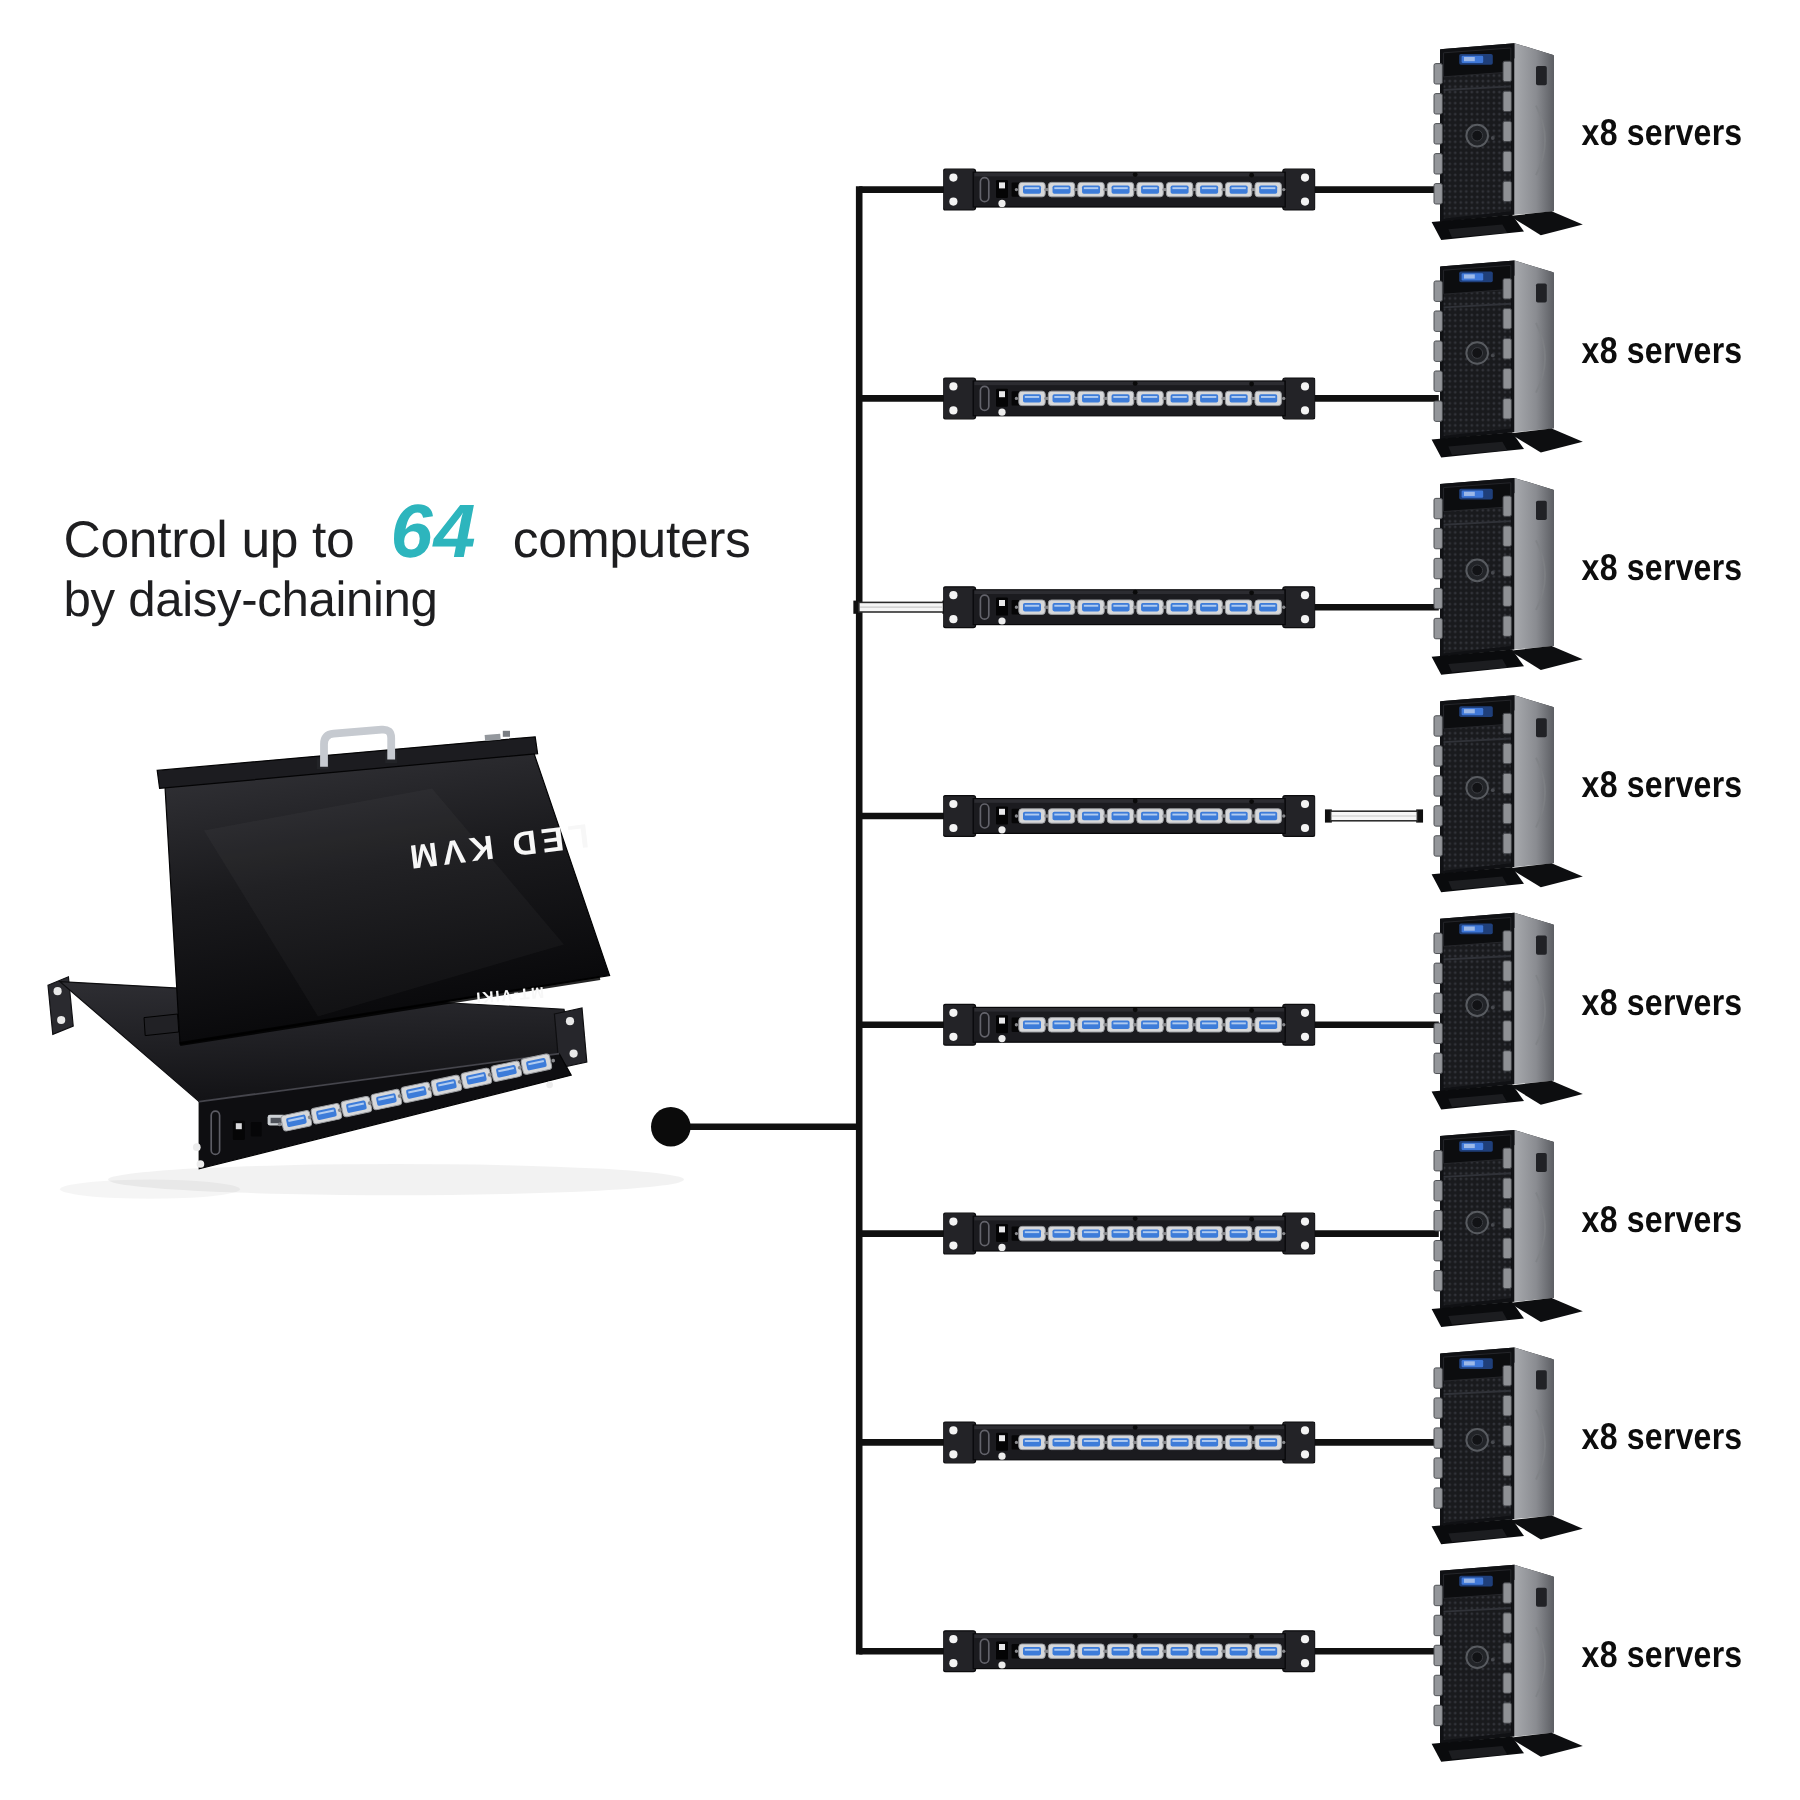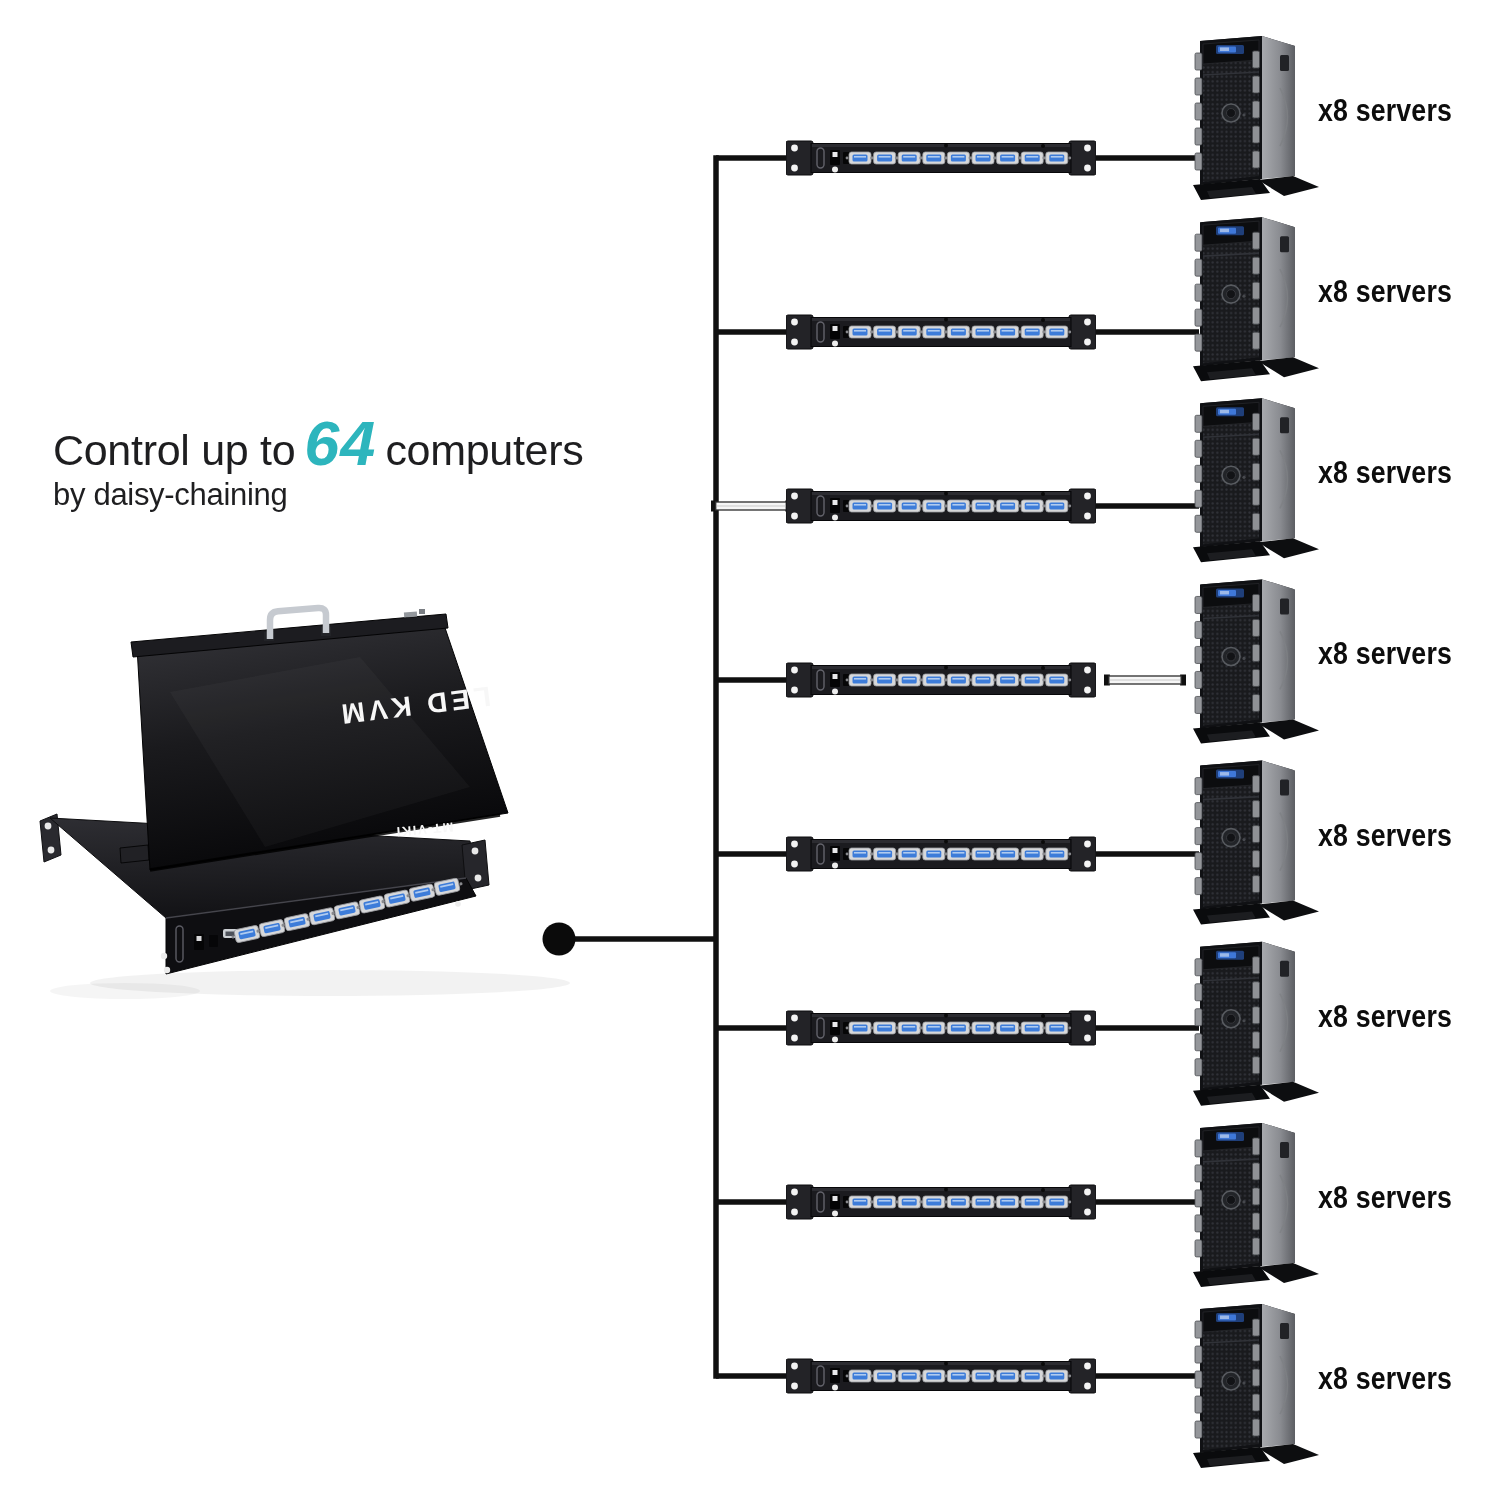--- a/index.html
+++ b/index.html
@@ -1,24 +1,24 @@
 <!DOCTYPE html>
 <html style="--accent: #2db5bd;"><head>
 <meta charset="utf-8">
 <style>
   html,body{margin:0;padding:0;background:#fff;}
   .stage{position:relative;width:1500px;height:1500px;background:#ffffff;overflow:hidden;
          font-family:"Liberation Sans",sans-serif;}
   
   .headline{position:absolute;left:53px;top:392px;}
-  .hl1{display:flex;align-items:baseline;gap:9px;font-size:43px;color:#1e1e20;
+  .hl1{display:flex;align-items:baseline;gap:30px;font-size:43px;color:#1e1e20;
        letter-spacing:-0.3px;line-height:1;}
   .hl-big{font-size:63px;font-weight:700;font-style:italic;
           color:var(--accent,#2db5bd);letter-spacing:1px;margin-top:20px;}
-  .hl2{font-size:31px;color:#1e1e20;margin-top:4px;letter-spacing:-0.3px;line-height:1;}
+  .hl2{font-size:41px;color:#1e1e20;margin-top:4px;letter-spacing:-0.3px;line-height:1;}
   
   .console-svg{position:absolute;left:30px;top:582px;}
   .diagram-svg{position:absolute;left:0;top:0;}
   .wire{stroke:#101010;stroke-width:5.5;}
   .trunk{stroke:#101010;stroke-width:5.5;stroke-linecap:square;}
   .srv-label{font-family:"Liberation Sans",sans-serif;font-weight:700;font-size:31px;
              fill:#0d0d0d;letter-spacing:0.2px;}
   .console-label{font-family:"Liberation Sans",sans-serif;font-weight:700;fill:#f7f7f7;}
 </style>
 </head>

